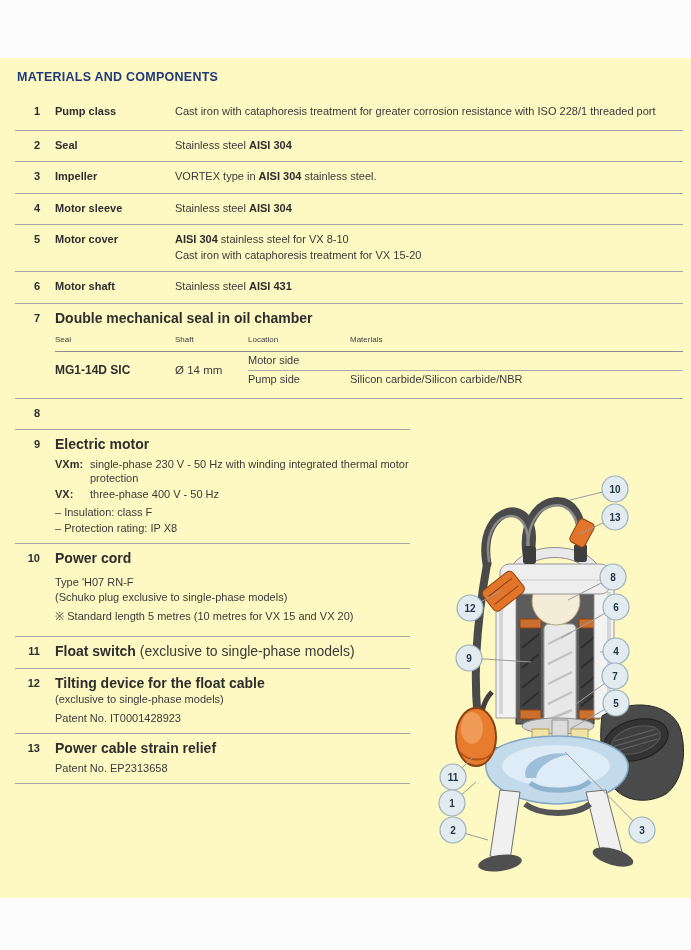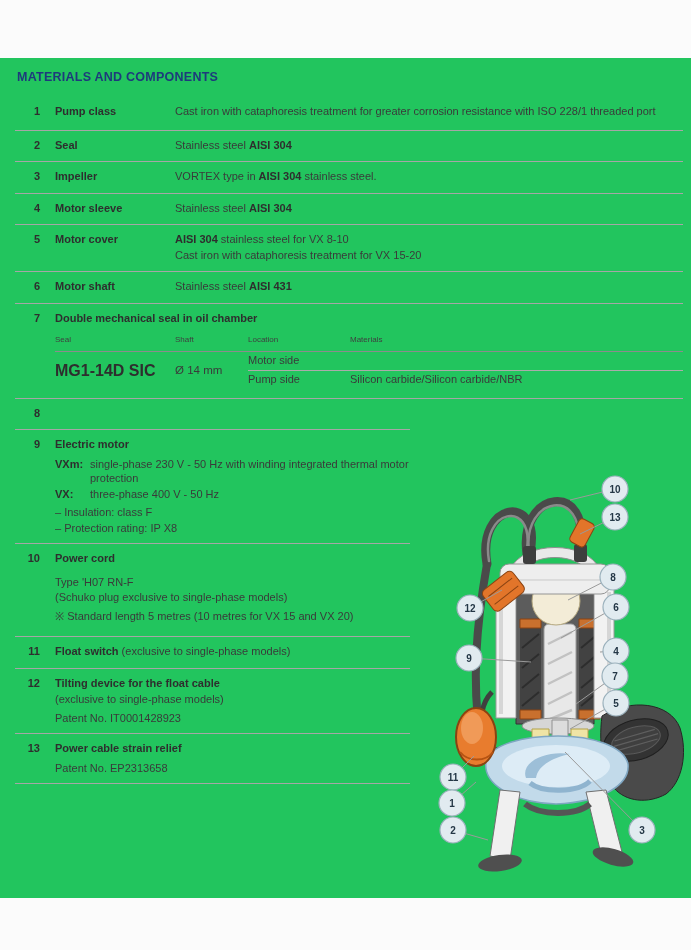--- a/index.html
+++ b/index.html
@@ -1,50 +1,50 @@
 <!DOCTYPE html>
 <html style="--title-blue: #1e3a7c; --text: #3a3a3a; --divider: #a6a6a6; --accent-orange: #e2752a; --callout-fill: #e1ebf0; --callout-border: #9bb1bc; --callout-text: #243746; --volute-blue: #c2daea; --capacitor-cream: #f3ecd7; --dark-gray: #4a4a4a;"><head>
 <meta charset="utf-8">
 <style>
   html,body{margin:0;padding:0;background:#ffffff;}
-  .page{position:relative;width:691px;height:950px;background:#22c55e;overflow:hidden;
+  .page{position:relative;width:691px;height:950px;background:#fef9c3;overflow:hidden;
         font-family:"Liberation Sans",sans-serif;color:#3a3a3a;}
   .band{position:absolute;left:0;width:691px;background:#fbfbfb;}
   .band.top{top:0;height:58px;}
   .band.bottom{top:898px;height:52px;}
   .content{position:absolute;left:15px;top:70px;width:668px;}
   .title{font-size:12.5px;font-weight:bold;color:var(--title-blue,#1e3a7c);
          letter-spacing:.25px;margin:0 0 12px 2px;}
   .row{display:flex;border-bottom:1px solid #a6a6a6;padding:7px 0 8px;
        font-size:11px;line-height:15.5px;}
   .row.wide{width:668px;}
   .row.narrow{width:395px;}
   .row.r1{padding:8px 0 10px;}
   .row.r10{padding-bottom:13px;}
   .num{width:25px;text-align:right;flex:none;font-weight:bold;color:#2e2e2e;}
   .label{width:105px;margin-left:15px;flex:none;}
   .desc{flex:1;margin-left:15px;}
   .body{flex:1;margin-left:15px;}
   .b{font-weight:bold;color:#2e2e2e;}
-  .heading{font-size:11px;}
+  .heading{font-size:14px;}
   .plain{line-height:14.5px;margin-top:1px;}
   .hang{padding-left:35px;text-indent:-35px;line-height:14.5px;margin-top:1px;}
   .hang .hlabel{display:inline-block;width:35px;text-indent:0;}
   .first{margin-top:4px;}
   .just{text-align:justify;line-height:14.5px;margin-top:5px;}
   .gap-top{margin-top:8px;}
   .gap-top2{margin-top:4px;}
   .capcol{display:inline-block;width:88px;}
   
   .sealtable{margin-top:6px;}
   .st-head{display:grid;grid-template-columns:120px 73px 102px 1fr;
            font-size:8px;color:#3f3f3f;padding-bottom:3px;border-bottom:1px solid #8c8c8c;}
   .st-body{display:grid;grid-template-columns:120px 73px 102px 1fr;}
   .st-seal{grid-column:1;grid-row:1/3;align-self:center;font-weight:bold;
-           font-size:16px;color:#2e2e2e;}
+           font-size:12px;color:#2e2e2e;}
   .st-shaft{grid-column:2;grid-row:1/3;align-self:center;font-size:11.5px;}
   .st-cell{font-size:11px;padding:1px 0 2px;}
   .st-row2{border-top:1px solid #ababab;}
   
   .figure{position:absolute;left:430px;top:452px;width:261px;height:428px;}
   .figure svg{width:100%;height:100%;display:block;}
   .leader{stroke:#9a9a9a;stroke-width:1;}
   .co-circle{fill:var(--callout-fill,#e1ebf0);stroke:var(--callout-border,#9bb1bc);stroke-width:1.2;}
   .co-num{font-family:"Liberation Sans",sans-serif;font-size:10px;font-weight:bold;
           fill:var(--callout-text,#243746);}

